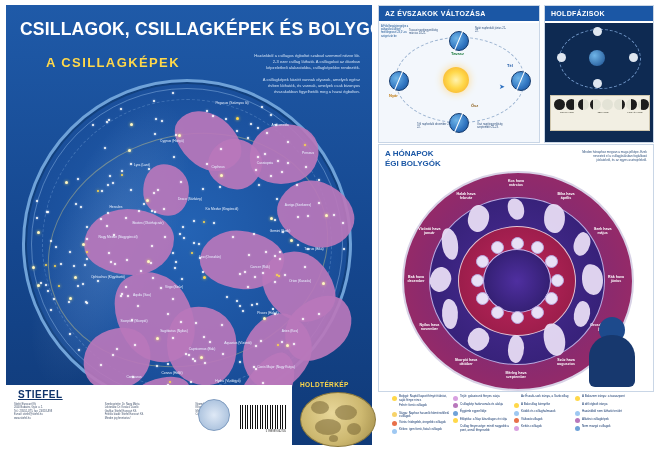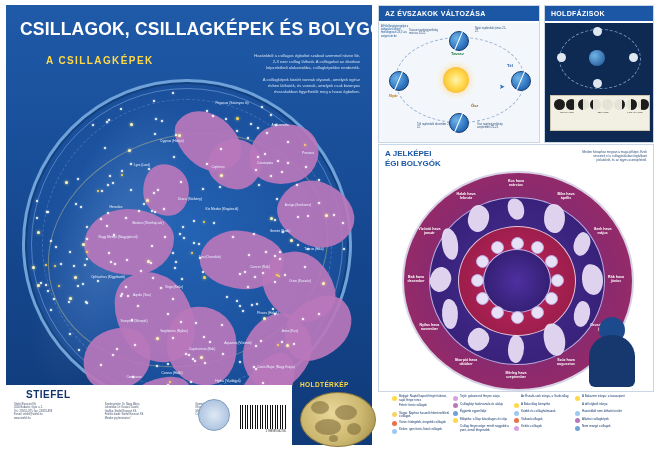--- a/index.html
+++ b/index.html
@@ -7,21 +7,21 @@
   #poster{position:relative;width:658px;height:450px;background:#e9eef5;overflow:hidden;}
 
   
   .paper{position:absolute;inset:0;background:#ffffff;}
 
   
   .left-panel{position:absolute;left:6px;top:5px;width:366px;height:440px;background:#1b57a5;
     background:linear-gradient(180deg,#1f5aa8 0%,#15478f 55%,#103a78 100%);overflow:hidden;}
   .left-title{position:absolute;left:14px;top:14px;width:344px;color:#ffffff;font-size:17.5px;
     font-weight:bold;letter-spacing:.2px;line-height:20px;white-space:nowrap;}
-  .left-sub{position:absolute;left:40px;top:50px;color:#ffd84a;font-size:10px;font-weight:bold;letter-spacing:1.4px;}
+  .left-sub{position:absolute;left:40px;top:50px;color:#ffd84a;font-size:13px;font-weight:bold;letter-spacing:1.4px;}
   .left-body{position:absolute;right:12px;top:48px;width:108px;color:#cfe0f5;font-size:4.1px;
     line-height:6.2px;text-align:right;}
   .left-body p{margin:0 0 5px 0;}
 
   
   .disc-wrap{position:absolute;left:16px;top:74px;width:330px;height:330px;}
   .disc{position:absolute;inset:0;border-radius:50%;background:#1d56a0;
     background:radial-gradient(circle at 50% 46%,#2463b4 0%,#1a4f9b 62%,#14417f 100%);
     border:3px solid #6fa2d8;box-shadow:0 0 0 2px #12407c inset;}
   .disc-ring{position:absolute;inset:9px;border-radius:50%;border:1px solid rgba(150,190,235,.45);}
@@ -95,21 +95,21 @@
     background:#3b2580;background:radial-gradient(circle,#4f2fa0,#2a1a63);border:1px solid #cbb9ef;}
   .zod{position:absolute;width:11px;height:11px;border-radius:50%;background:#e8e0f6;border:1px solid #b9a9e0;}
   .mfig{position:absolute;background:#e7dcf4;opacity:.95;border-radius:45% 55% 50% 50%/55% 45% 55% 45%;}
   .mlabel{position:absolute;color:#ffffff;font-size:3.6px;font-weight:bold;width:42px;text-align:center;margin-left:-21px;}
   .child{position:absolute;right:2px;bottom:0;width:66px;height:74px;}
   .child-body{position:absolute;left:10px;top:22px;width:46px;height:52px;border-radius:22px 22px 6px 6px;background:#17386e;}
   .child-head{position:absolute;left:20px;top:4px;width:26px;height:26px;border-radius:50%;background:#1d4a8c;}
 
   
   .footer{position:absolute;left:6px;top:385px;width:286px;height:60px;background:#ffffff;}
-  .logo{position:absolute;left:20px;top:4px;color:#10346b;font-size:10px;font-weight:bold;letter-spacing:.5px;}
+  .logo{position:absolute;left:12px;top:4px;color:#10346b;font-size:10px;font-weight:bold;letter-spacing:.5px;text-decoration:underline;}
   .imprint{position:absolute;left:8px;top:18px;width:276px;font-size:2.6px;line-height:3.4px;color:#41516b;}
   .imprint-col{display:inline-block;vertical-align:top;}
   .barcode{position:absolute;right:6px;top:20px;width:46px;height:24px;
     background:repeating-linear-gradient(90deg,#111 0 1px,#fff 1px 2px,#111 2px 3px,#fff 3px 5px);}
   .barcode-n{position:absolute;right:6px;top:45px;font-size:2.6px;color:#222;}
   .seal{position:absolute;right:62px;top:14px;width:30px;height:30px;border-radius:50%;
     background:radial-gradient(circle,#dfe9f6,#9bb6d6);border:1px solid #7f9cc0;}
 </style>
 </head>
 <body>
@@ -481,21 +481,21 @@
 
         <div class="ph-name" style="left:4px;">NÖVŐ HOLD</div>
         <div class="ph-name" style="left:40px;">TELIHOLD</div>
         <div class="ph-name" style="left:72px;">FOGYÓ HOLD</div>
       </div>
     </div>
   </div>
 
   <div class="months">
     <div class="m-title">
-      <span>A JELKÉPEI</span><br>
+      <span>A HÓNAPOK</span><br>
       <span>ÉGI BOLYGÓK</span>
     </div>
     <div class="m-note">Minden hónaphoz megvan a maga jelképe. Ezek neveztek el a csillagjóslásban foglalkozó jóslatokról, és az egyes asztrojelekről.</div>
     <div class="wheel-wrap">
       <div class="wheel-outer"></div>
       <div class="wheel-mid"></div>
       <div class="wheel-in"></div>
       <div class="wheel-core"></div>
       <div id="zodiacs">
           <div class="zod" style="left: 125.5px; top: 65.5px;"></div>

